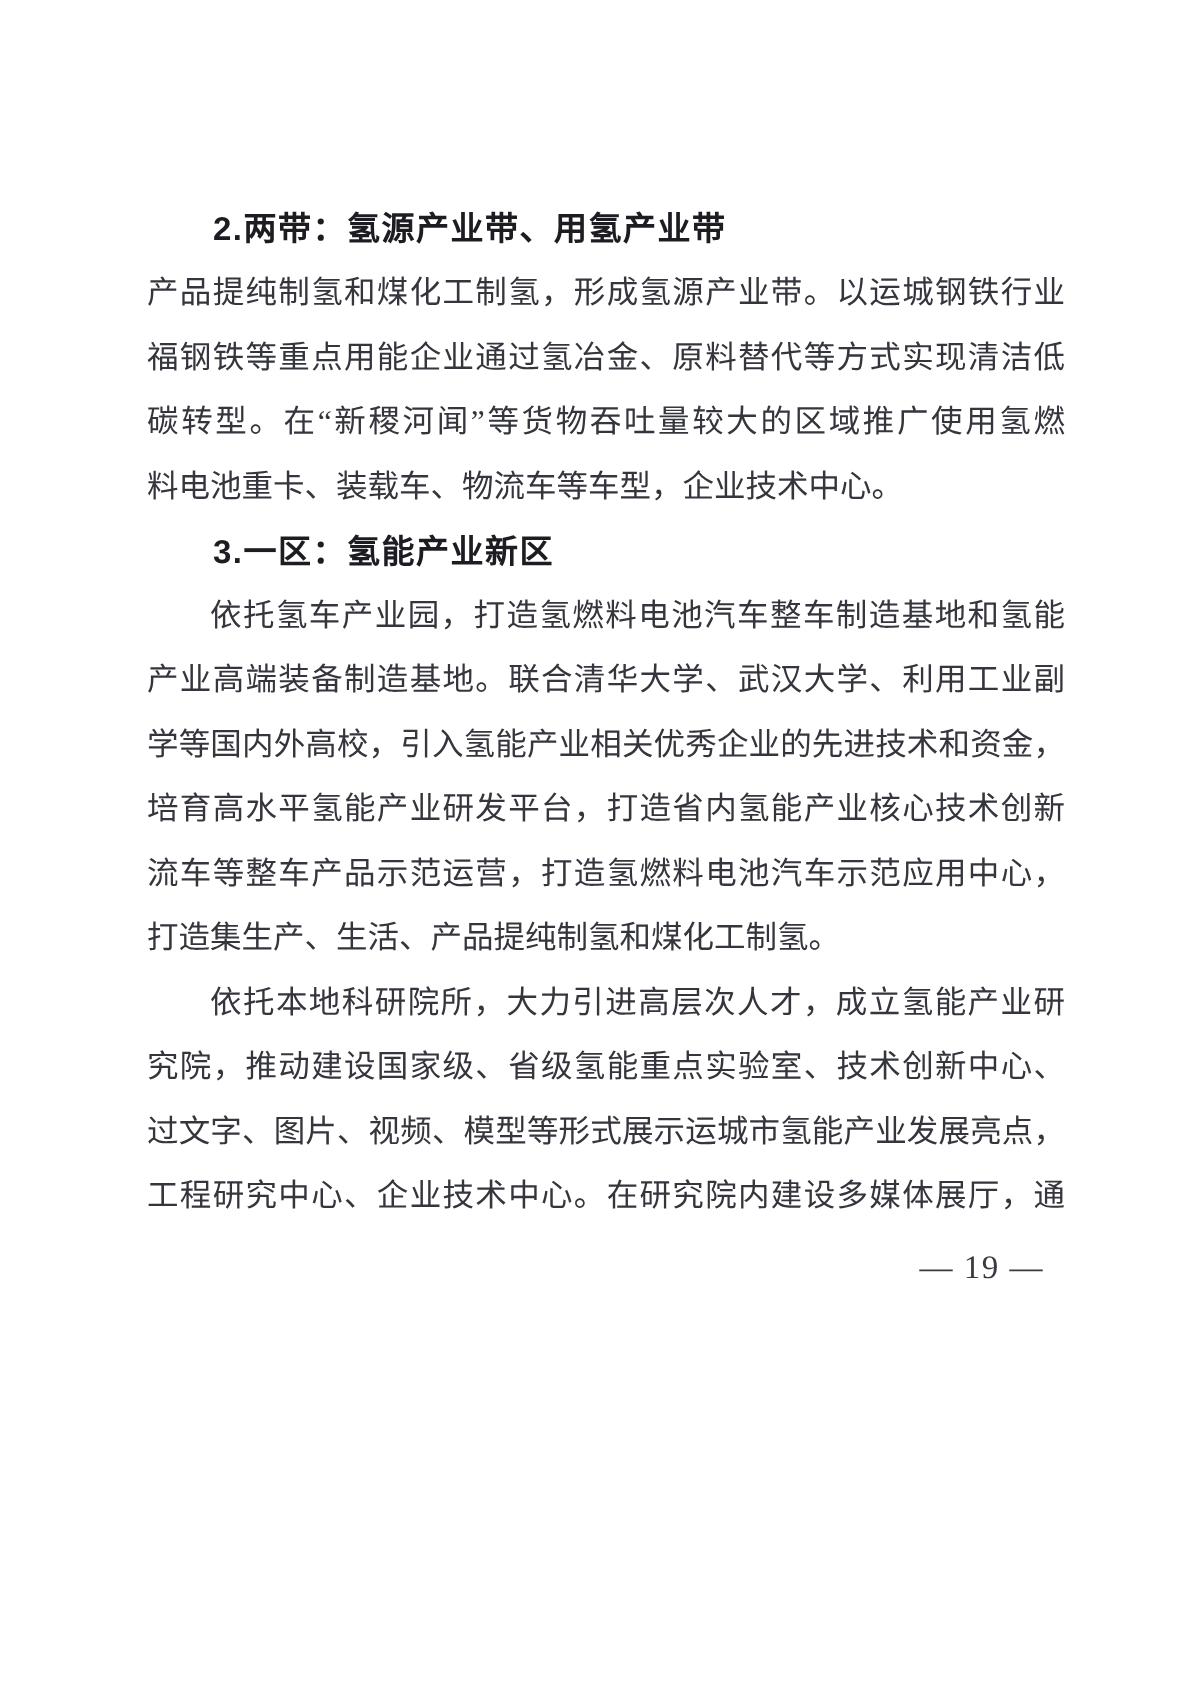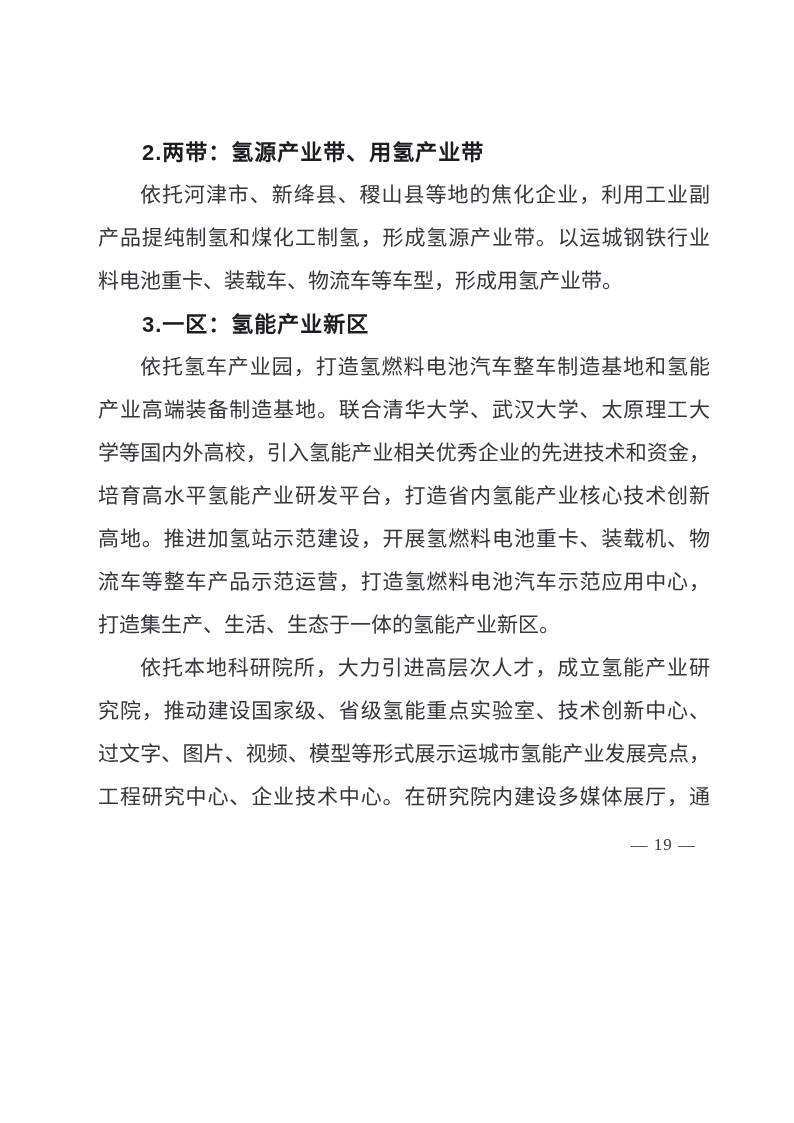--- a/index.html
+++ b/index.html
@@ -40,45 +40,45 @@
   .line.last {
     text-align: left;
     text-align-last: left;
     -moz-text-align-last: left;
   }
   .page-number {
     margin-top: 15px;
     text-align: right;
     padding-right: 14px;
     font-family: "Liberation Serif", "DejaVu Serif", serif;
-    font-size: 17px;
+    font-size: 22px;
     line-height: 22px;
     color: #3a3b42;
     letter-spacing: 1px;
   }
 </style>
 </head>
 <body>
 
 <div class="page">
   <div class="content">
 
     <div class="heading">2.两带：氢源产业带、用氢产业带</div>
-    <div class="line first">依托河津市、新绛县、稷山县等地的焦化企业，利用工业副</div>
     <div class="line">产品提纯制氢和煤化工制氢，形成氢源产业带。以运城钢铁行业</div>
-    <div class="line last">料电池重卡、装载车、物流车等车型，形成用氢产业带。</div>
+    <div class="line">福钢铁等重点用能企业通过氢冶金、原料替代等方式实现清洁低</div>
+    <div class="line">碳转型。在“新稷河闻”等货物吞吐量较大的区域推广使用氢燃</div>
+    <div class="line last">料电池重卡、装载车、物流车等车型，企业技术中心。</div>
 
     <div class="heading">3.一区：氢能产业新区</div>
     <div class="line first">依托氢车产业园，打造氢燃料电池汽车整车制造基地和氢能</div>
-    <div class="line">产业高端装备制造基地。联合清华大学、武汉大学、太原理工大</div>
+    <div class="line">产业高端装备制造基地。联合清华大学、武汉大学、利用工业副</div>
     <div class="line">学等国内外高校，引入氢能产业相关优秀企业的先进技术和资金，</div>
     <div class="line">培育高水平氢能产业研发平台，打造省内氢能产业核心技术创新</div>
-    <div class="line">高地。推进加氢站示范建设，开展氢燃料电池重卡、装载机、物</div>
     <div class="line">流车等整车产品示范运营，打造氢燃料电池汽车示范应用中心，</div>
-    <div class="line last">打造集生产、生活、生态于一体的氢能产业新区。</div>
+    <div class="line last">打造集生产、生活、产品提纯制氢和煤化工制氢。</div>
 
     <div class="line first">依托本地科研院所，大力引进高层次人才，成立氢能产业研</div>
     <div class="line">究院，推动建设国家级、省级氢能重点实验室、技术创新中心、</div>
     <div class="line">过文字、图片、视频、模型等形式展示运城市氢能产业发展亮点，</div>
     <div class="line">工程研究中心、企业技术中心。在研究院内建设多媒体展厅，通</div>
 
     <div class="page-number">— 19 —</div>
 
   </div>
 </div>

